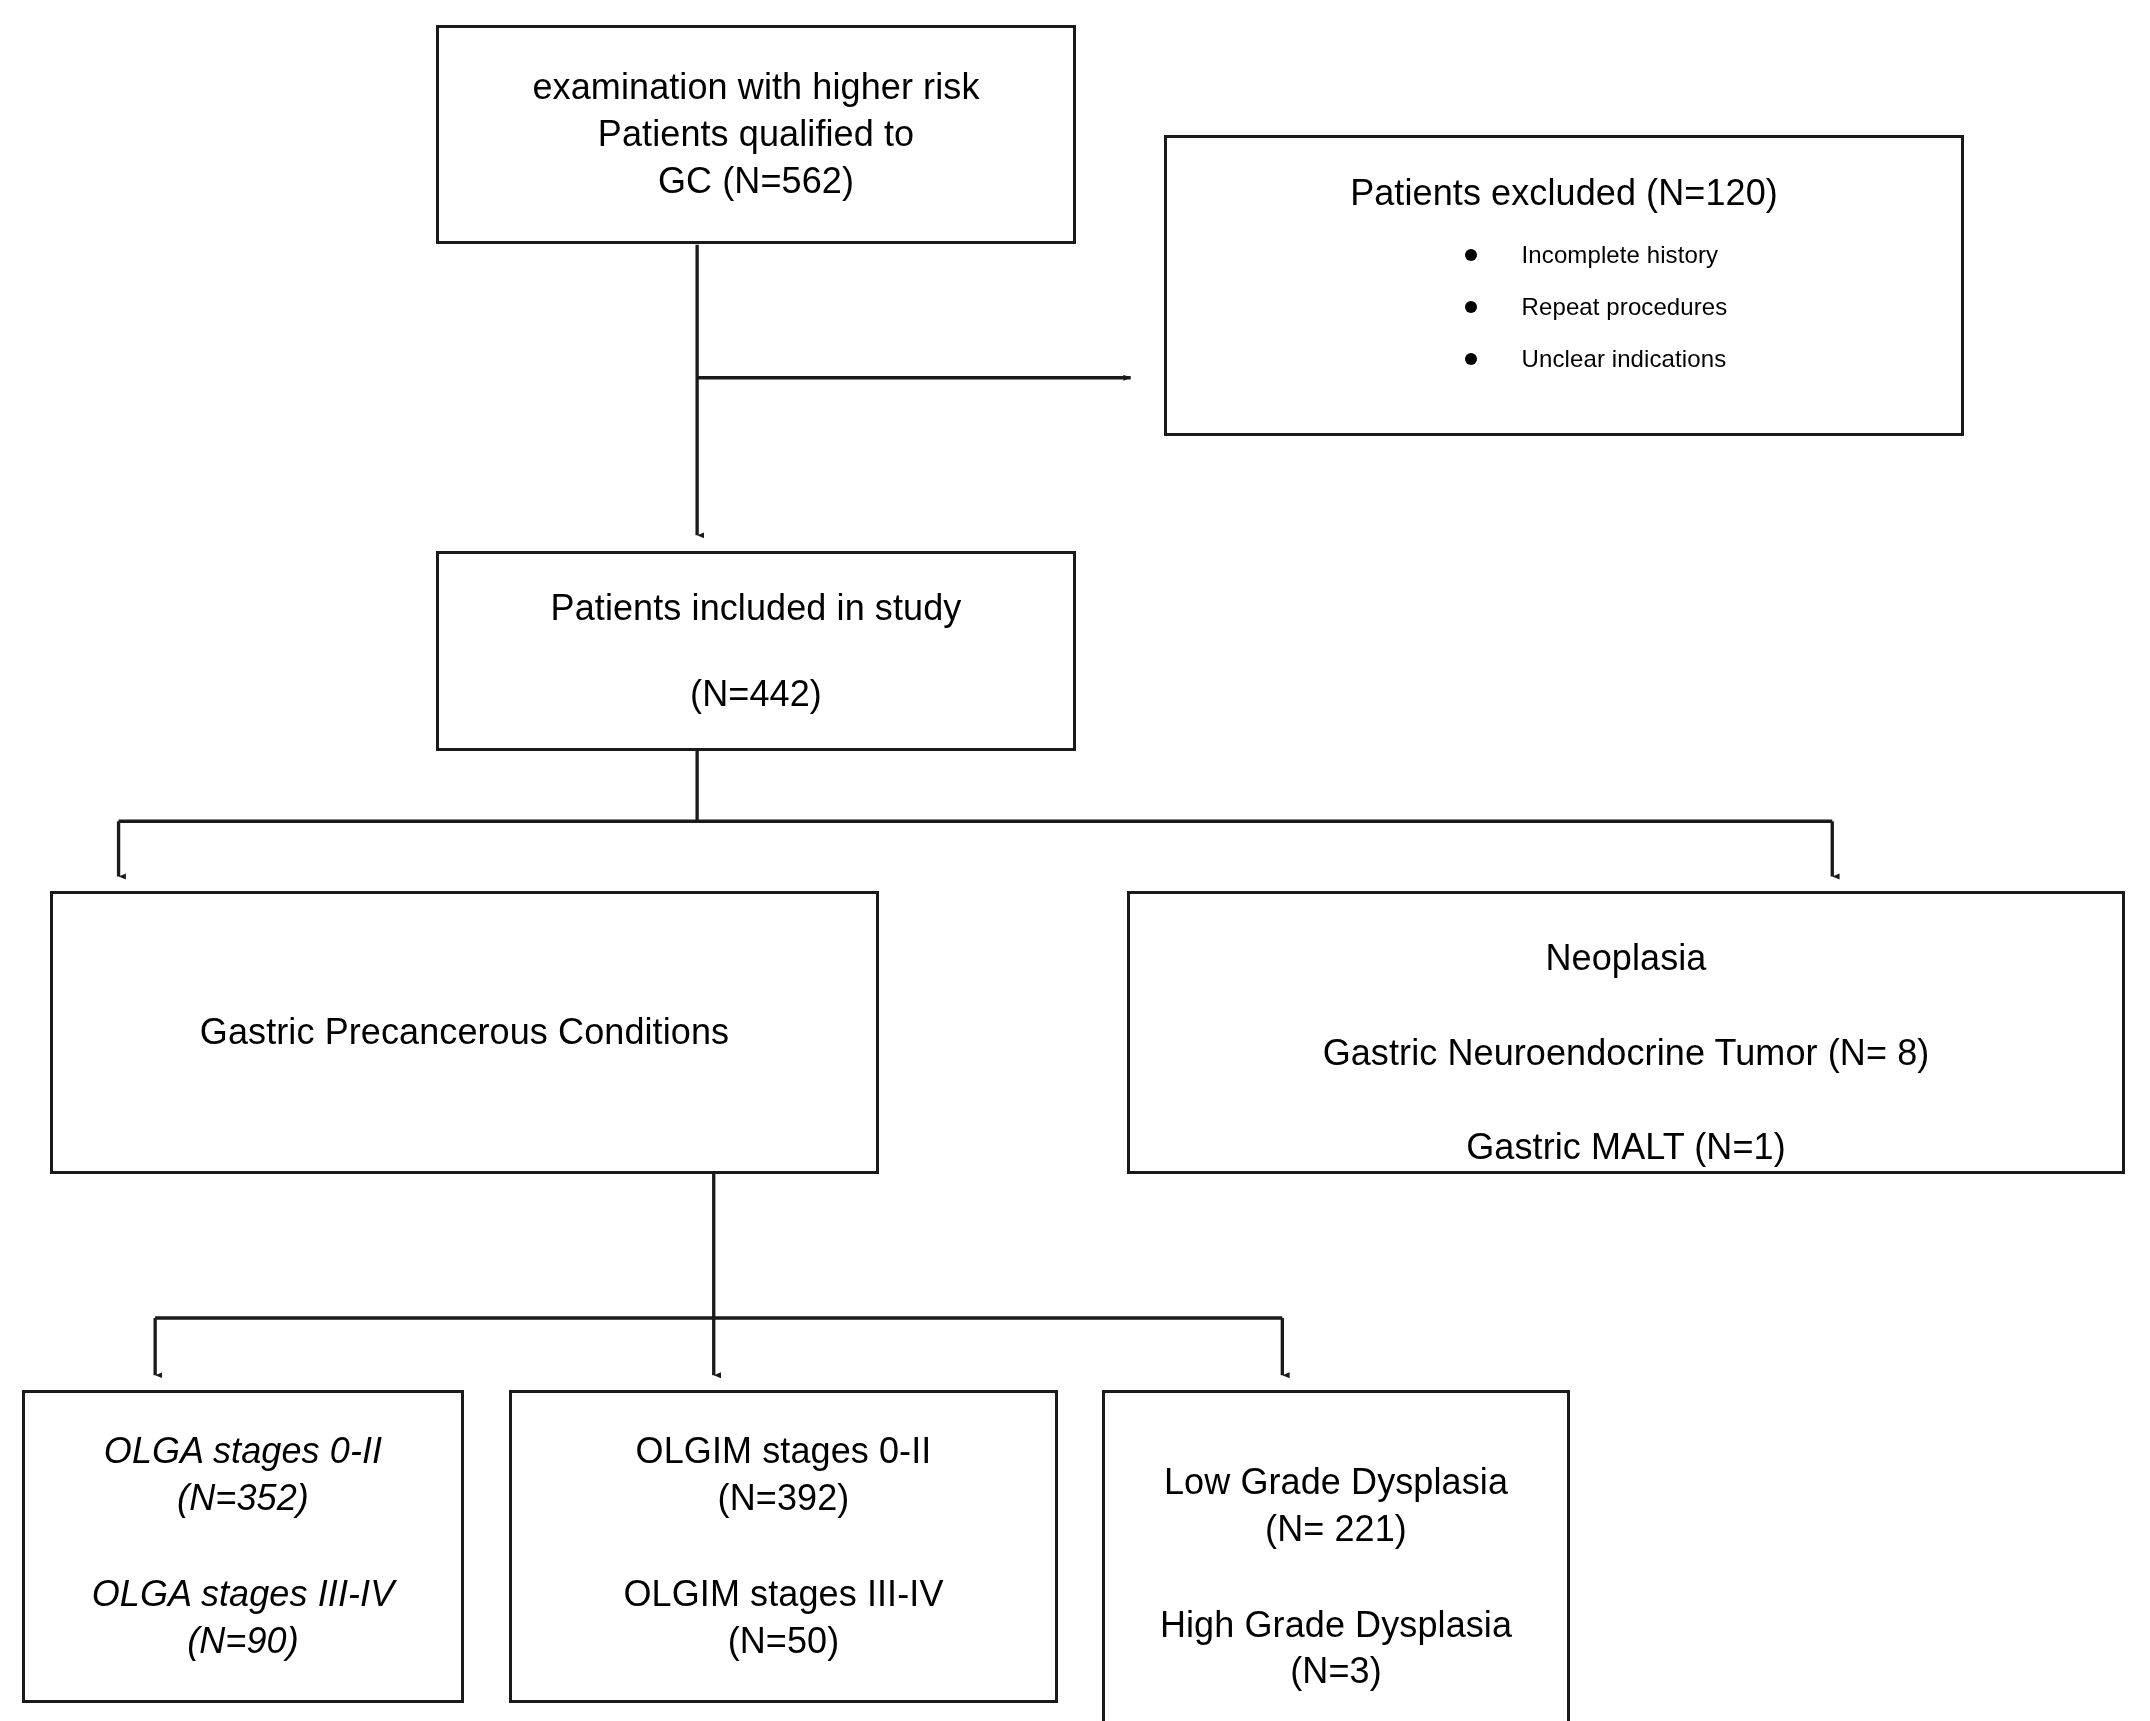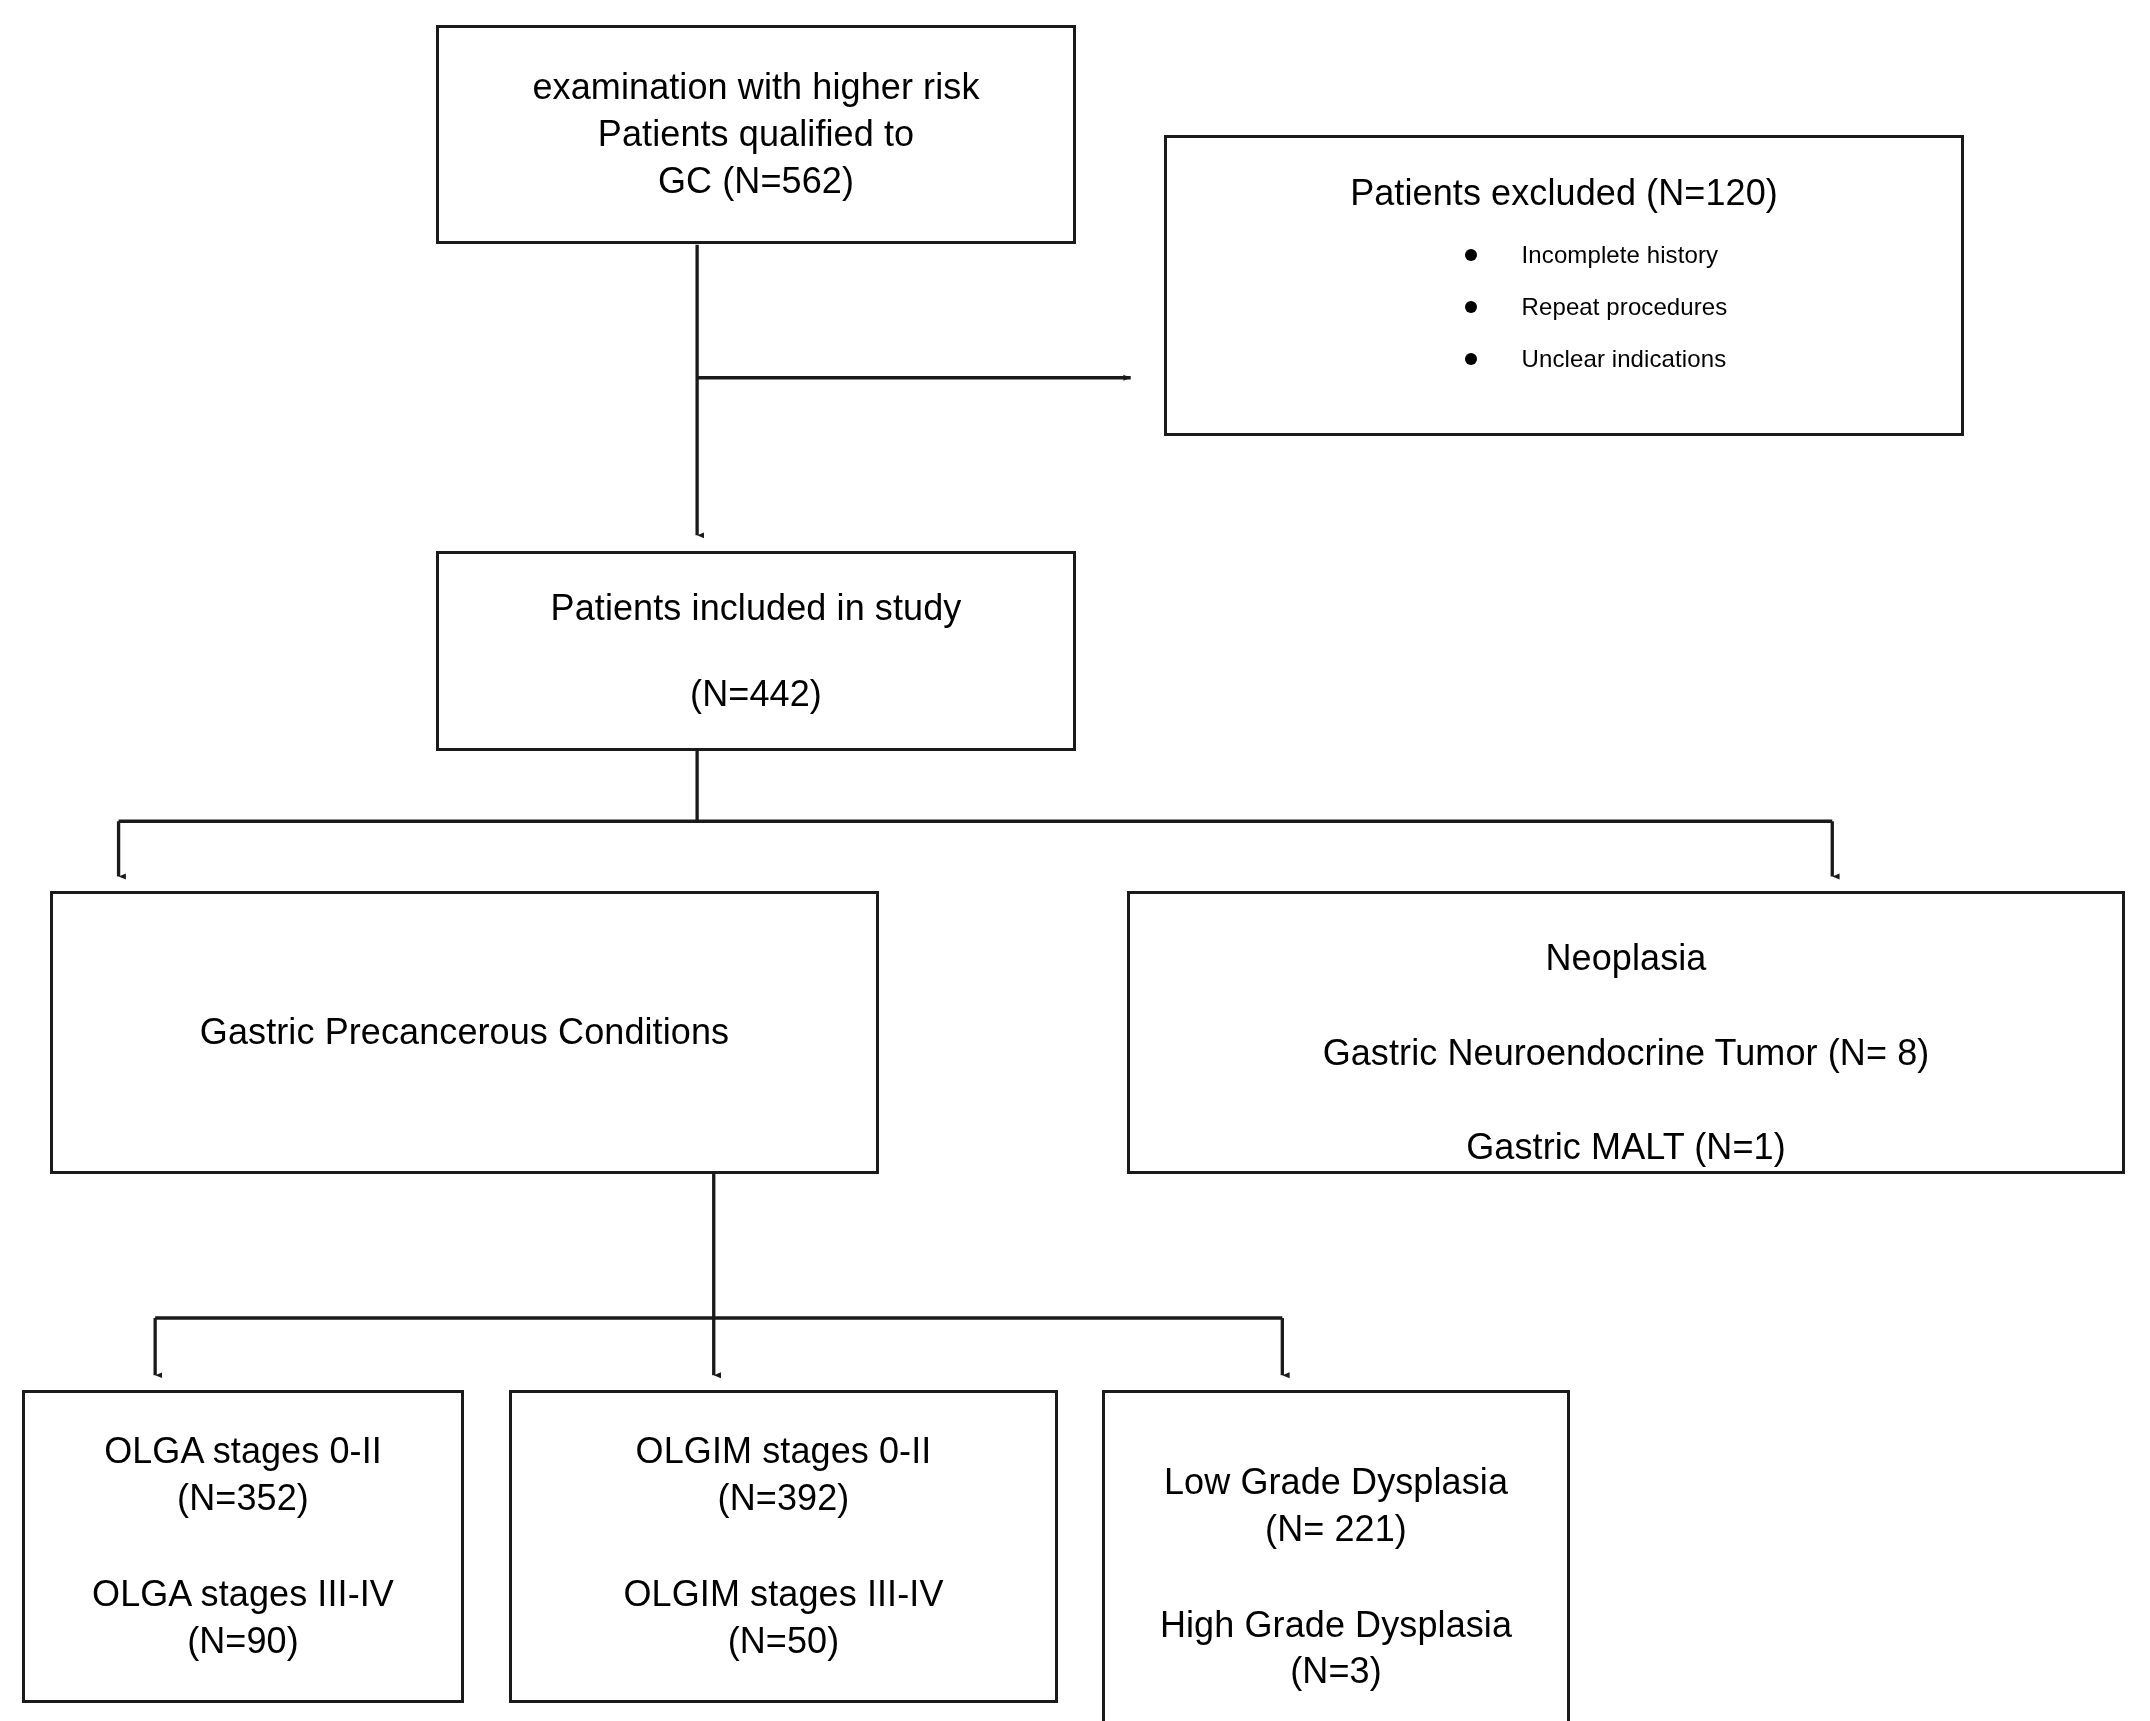--- a/index.html
+++ b/index.html
@@ -43,21 +43,21 @@
   .gap-lg { height: 49px; }
 
   
   #node-qualified   { left: 436px;  top: 25px;   width: 640px;  height: 219px; }
   #node-excluded    { left: 1145px; top: 135px;  width: 800px; height: 301px;
                       justify-content: flex-start; padding-top: 32px; margin-left: 19px; }
   #node-included    { left: 436px;  top: 551px;  width: 640px;  height: 200px; }
   #node-precancer   { left: 50px;   top: 891px; width: 829px; height: 283px; }
   #node-neoplasia   { left: 1127px; top: 891px; width: 998px; height: 283px;
                       justify-content: flex-start; padding-top: 41px; }
-  #node-olga        { left: 22px;   top: 1390px; width: 442px;  height: 313px; }
+  #node-olga        { left: 22px;   top: 1390px; width: 442px;  height: 313px; font-style: italic; }
   #node-olgim       { left: 509px;  top: 1390px; width: 549px;  height: 313px; }
   #node-dysplasia   { left: 1102px; top: 1390px; width: 468px;  height: 374px; }
 
   
   .excl-title { font-size: 36px; margin-bottom: 26.6px; }
   .bullets { list-style: none; margin: 0; padding: 0 0 0 64px; text-align: left; }
   .bullets li {
     display: flex;
     align-items: center;
     font-size: 24px;

